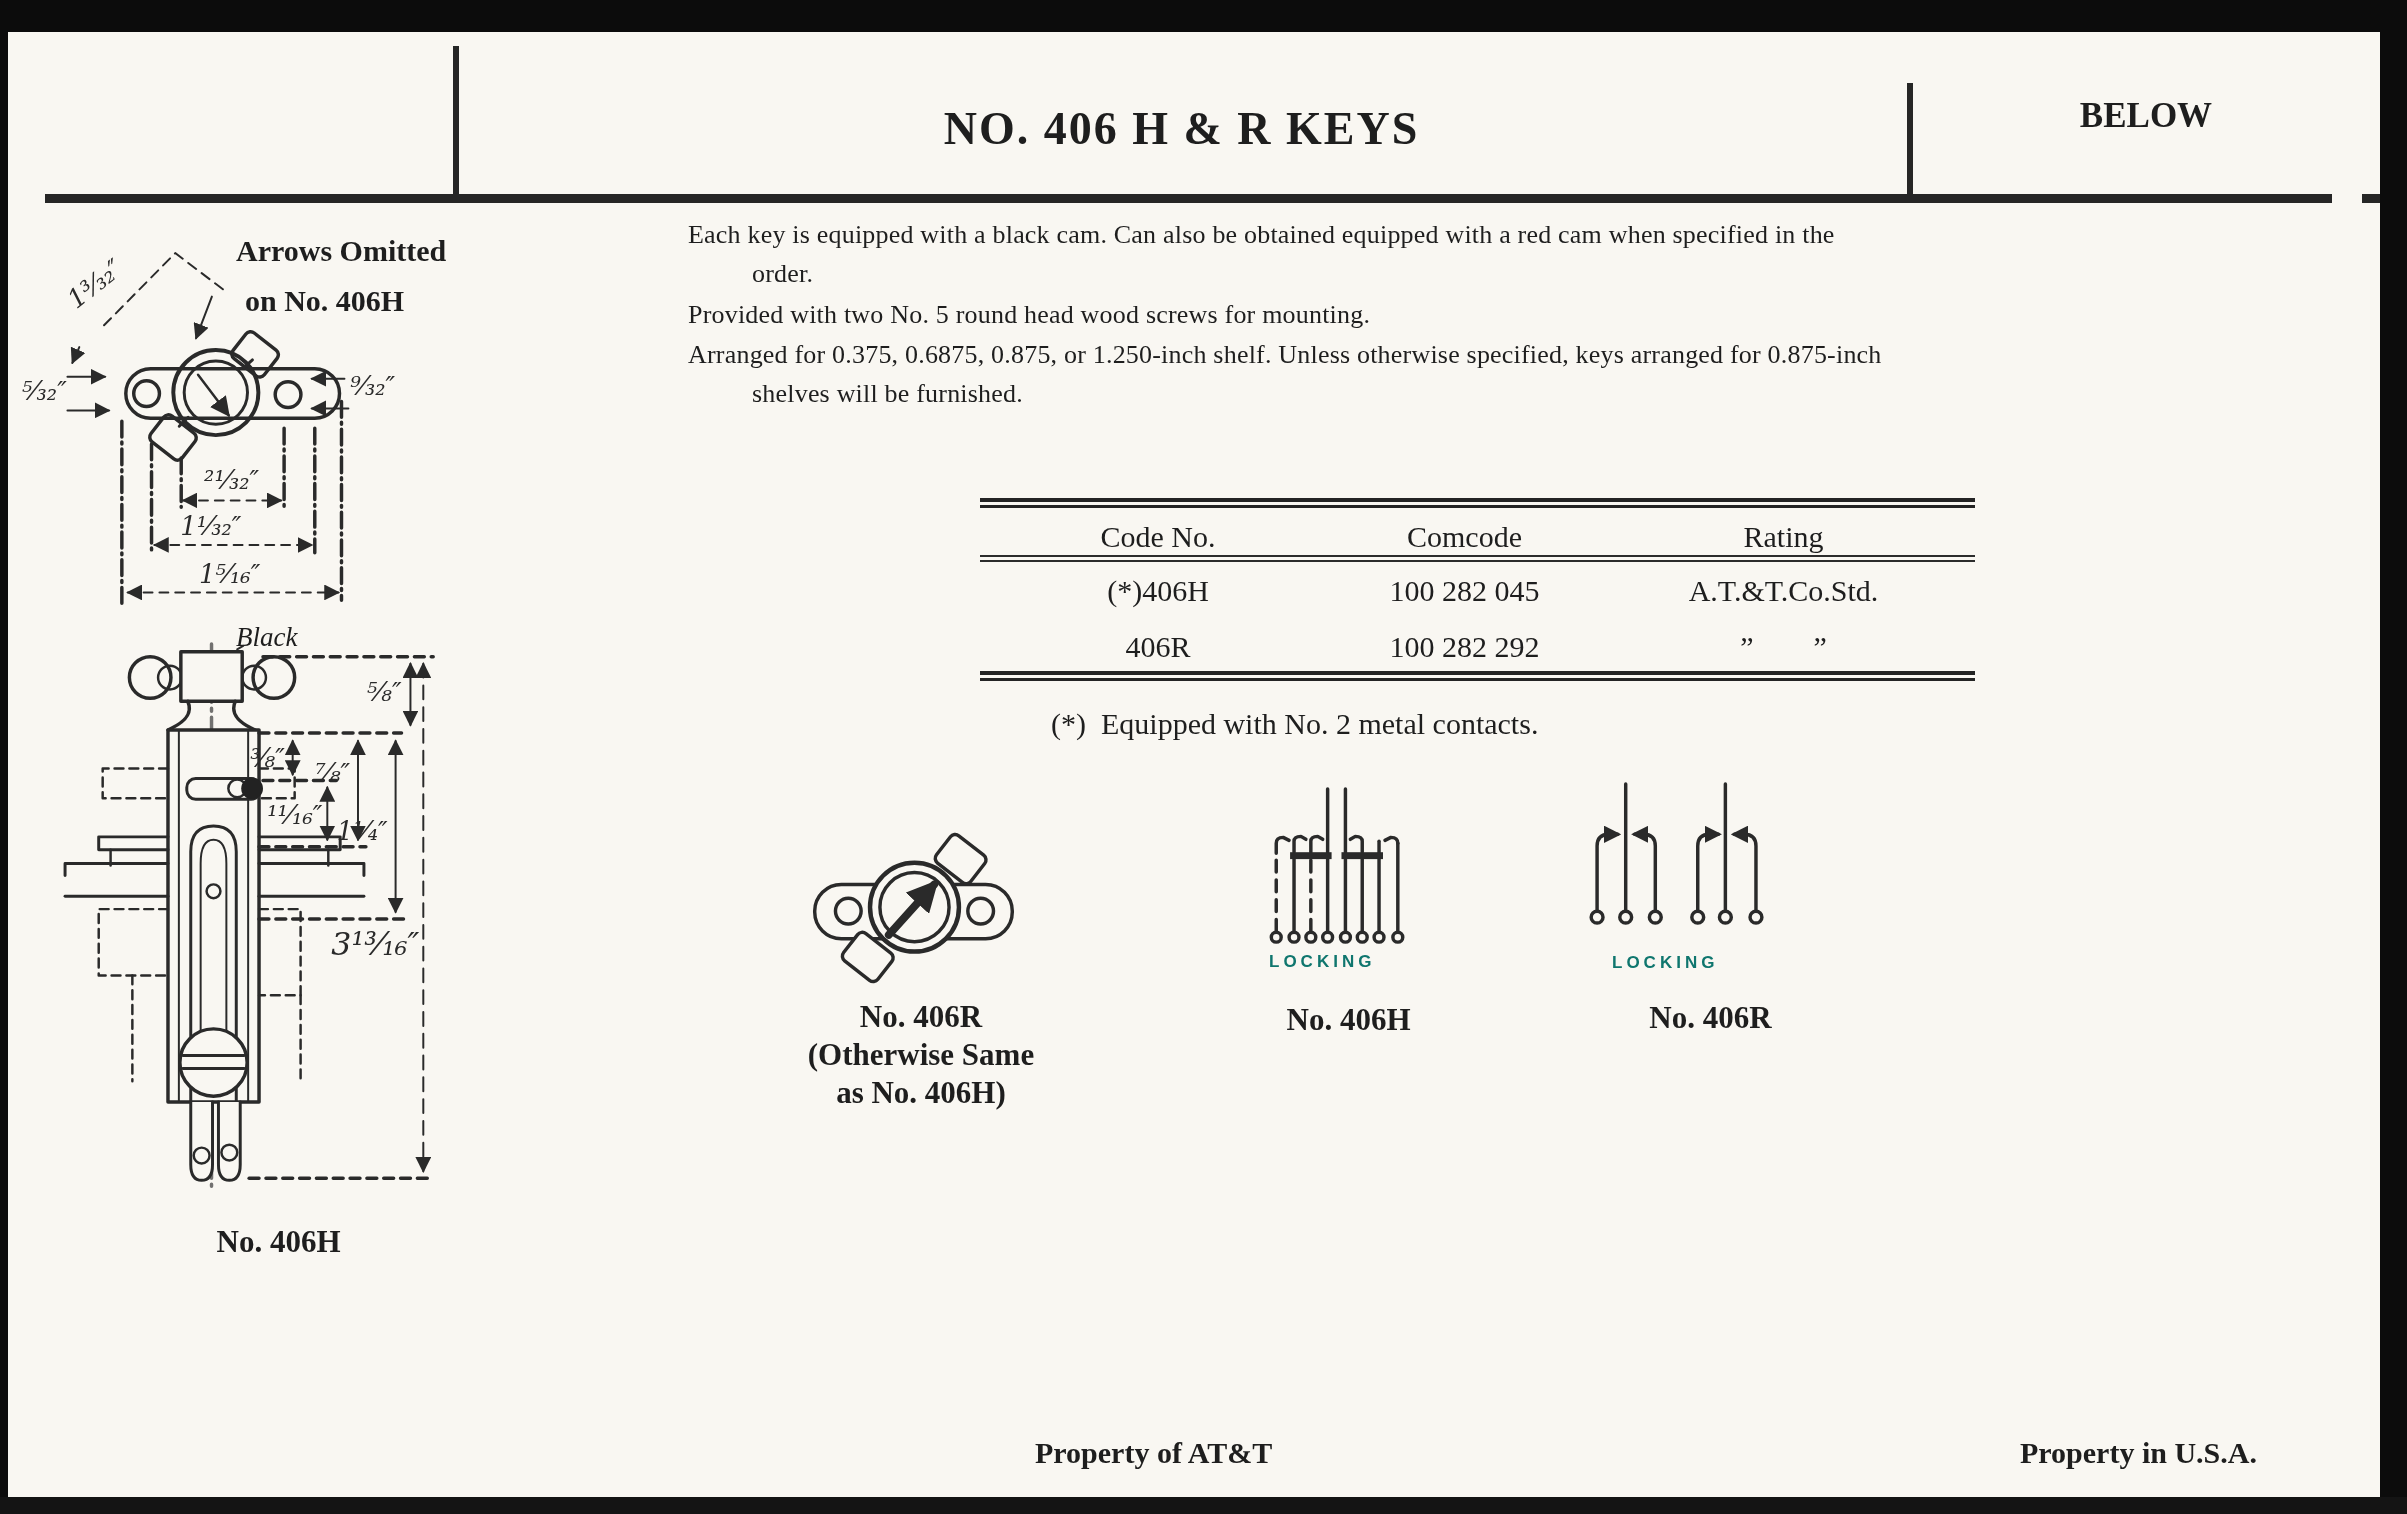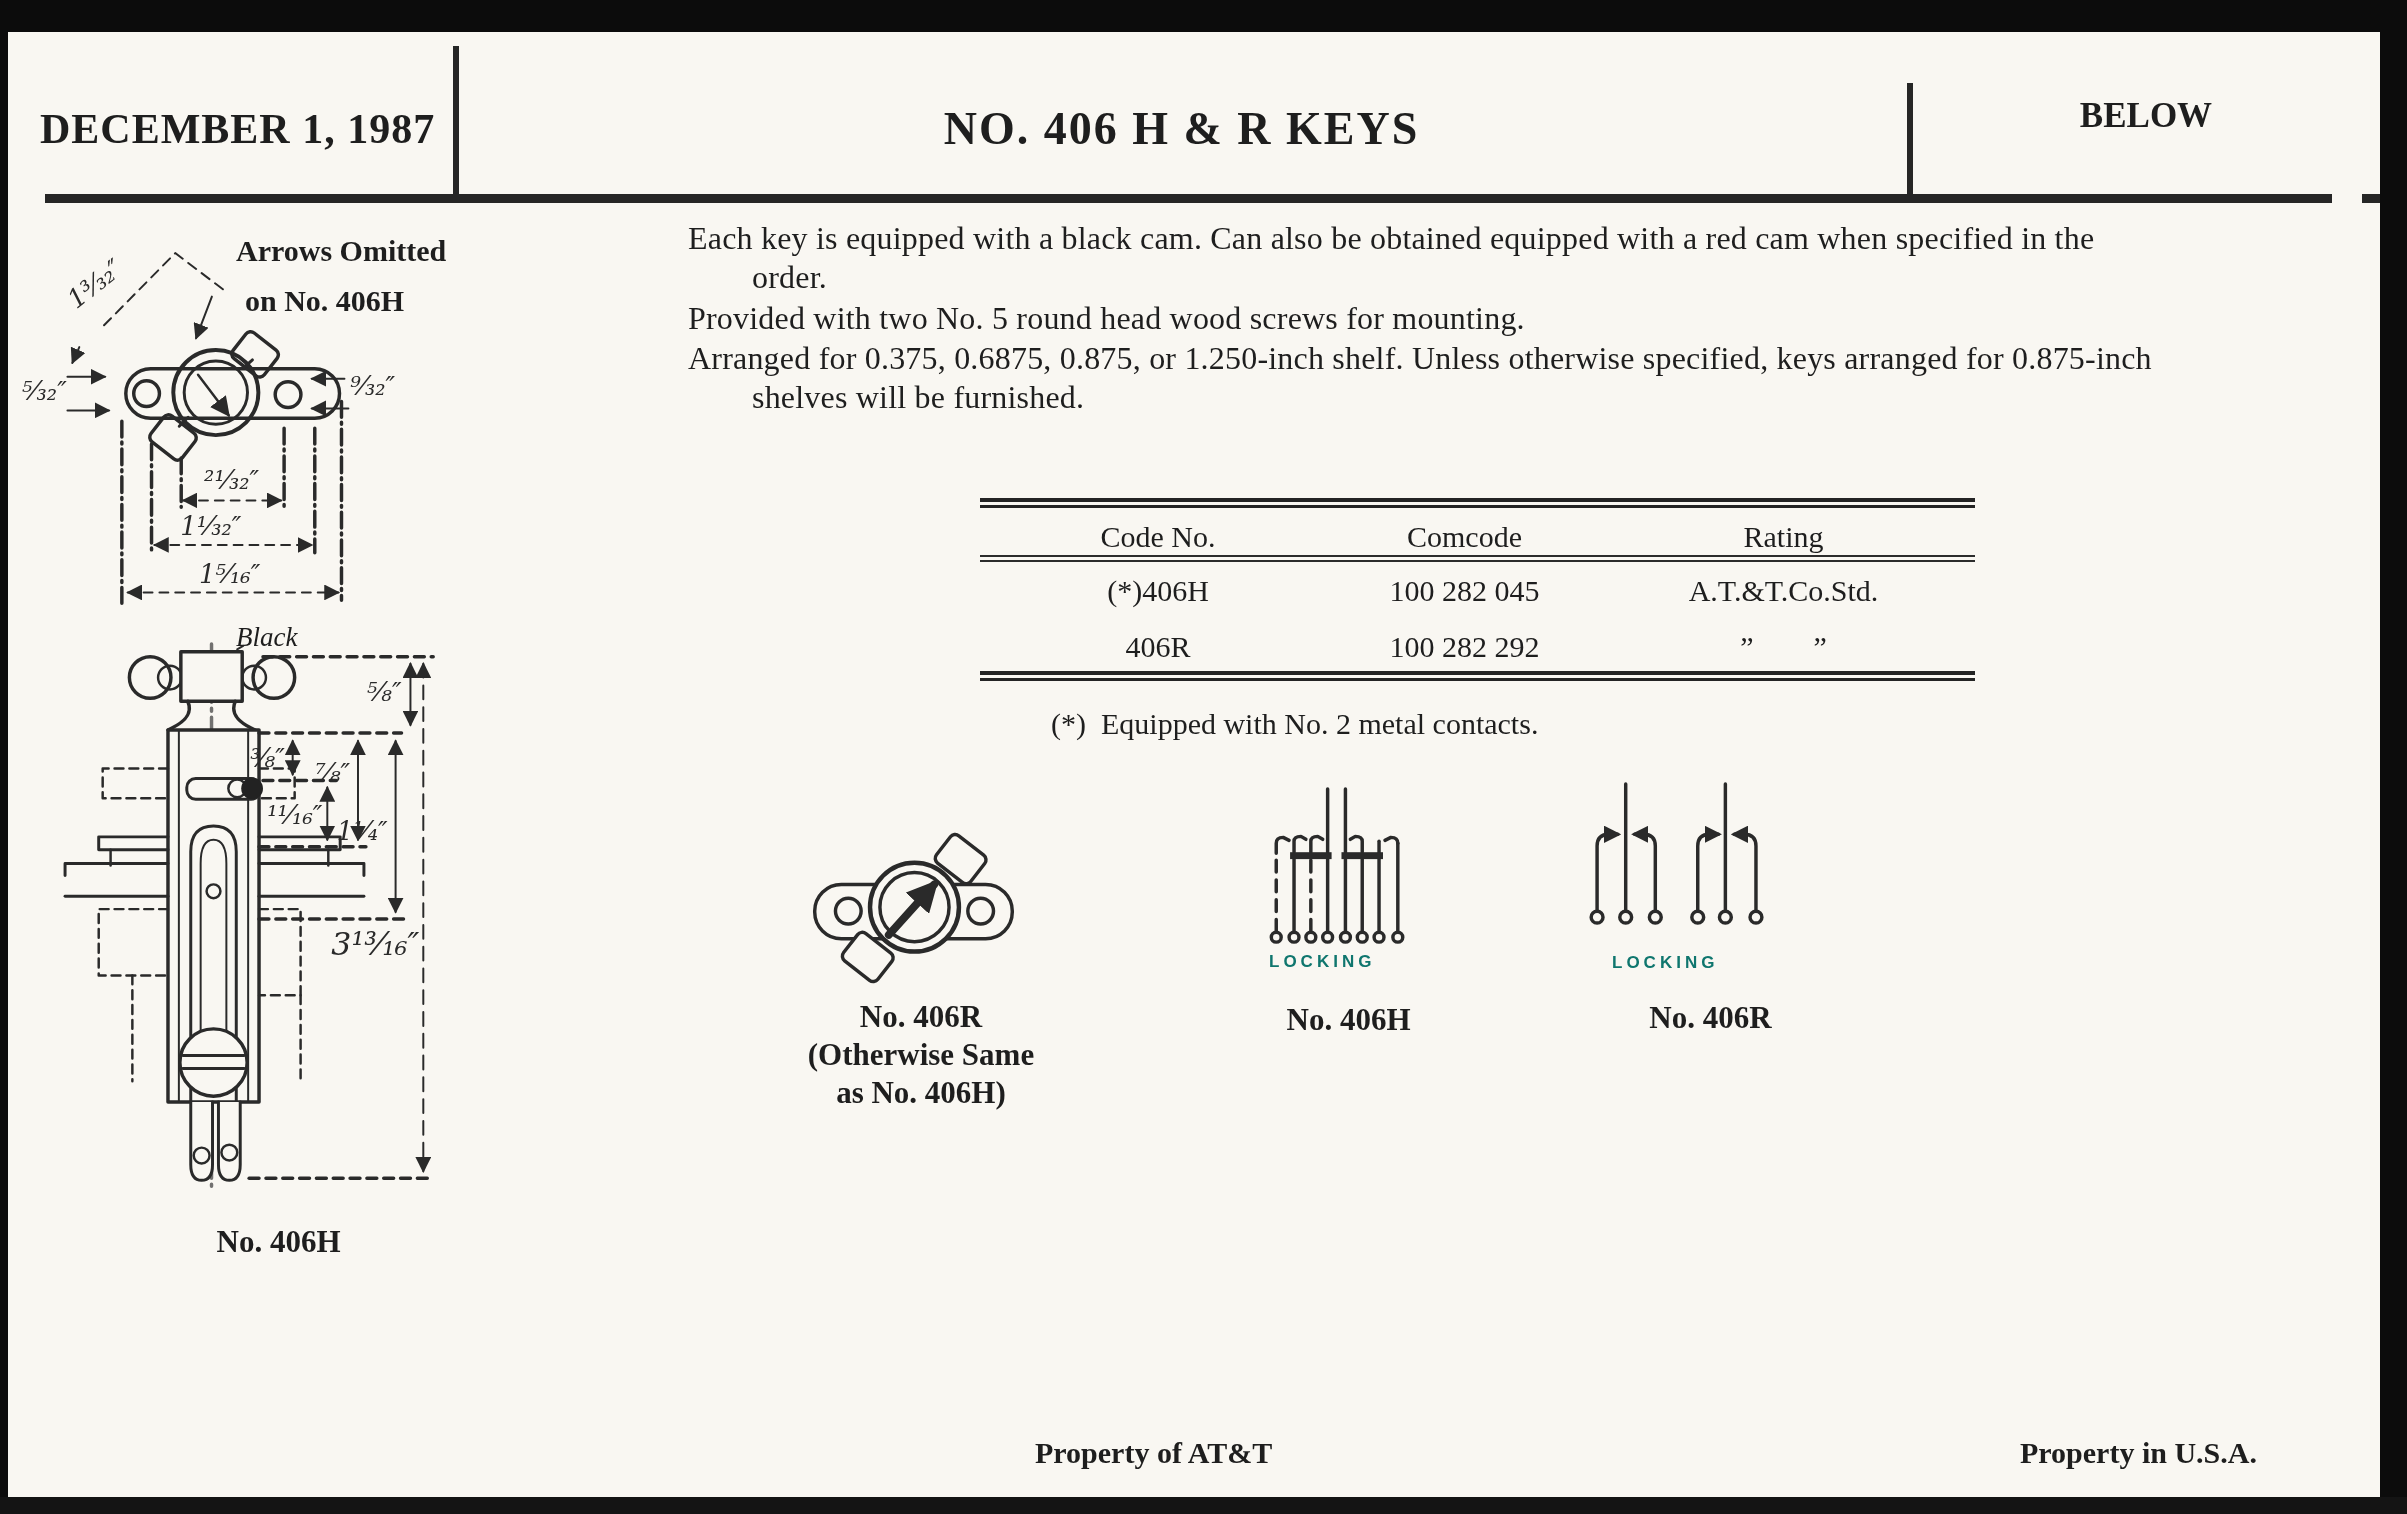--- a/index.html
+++ b/index.html
@@ -3,21 +3,21 @@
 <meta charset="utf-8">
 <style>
   html,body{margin:0;padding:0;background:#000;}
   .page{position:relative;width:2408px;height:1515px;background:#0c0c0c;overflow:hidden;
         font-family:"Liberation Serif", serif;color:#1e1e1e;}
   .paper{position:absolute;left:8px;top:32px;width:2372px;height:1465px;background:#f9f7f2;}
   .rule{position:absolute;background:#262626;}
   .h-date{position:absolute;font-size:42px;font-weight:bold;letter-spacing:1px;white-space:nowrap;}
   .h-title{position:absolute;font-size:46px;font-weight:bold;letter-spacing:2px;text-align:center;white-space:nowrap;}
   .h-ratings{position:absolute;font-size:35px;font-weight:bold;text-align:center;line-height:42px;}
-  .body-line{position:absolute;font-size:32px;white-space:nowrap;letter-spacing:0.2px;}
+  .body-line{position:absolute;font-size:26px;white-space:nowrap;letter-spacing:0.2px;}
   .note{position:absolute;font-size:30px;font-weight:bold;white-space:nowrap;}
   .black-label{position:absolute;font-size:27px;font-style:italic;white-space:nowrap;}
   .caption{position:absolute;font-size:31px;font-weight:bold;text-align:center;white-space:nowrap;}
   .locking{position:absolute;font-family:"Liberation Sans",sans-serif;font-size:17px;letter-spacing:4px;
            color:#0f766e;text-align:left;font-weight:bold;}
   .tbl{position:absolute;left:980px;top:498px;width:995px;}
   .tbl-rule-heavy{position:absolute;left:0;width:995px;height:10px;
                   border-top:4px solid #242424;border-bottom:3px solid #242424;box-sizing:border-box;}
   .tbl-rule-light{position:absolute;left:0;width:995px;height:7px;
                   border-top:2px solid #2c2c2c;border-bottom:2px solid #2c2c2c;box-sizing:border-box;}
@@ -32,21 +32,20 @@
   .thin{stroke-width:2;}
   .dim-t{font-family:"DejaVu Serif",serif;font-style:italic;font-size:26px;fill:#2a2a2a;stroke:none;}
   .dim-lg{font-size:32px;}
 </style>
 </head>
 <body>
 
 <div class="page">
   <div class="paper"></div>
 
-  <div class="h-date" style="left:40px;top:105px;">DECEMBER 1, 1987</div>
   <div class="rule" style="left:453px;top:46px;width:6px;height:150px;"></div>
   <div class="h-title" style="left:457px;top:102px;width:1449px;">NO. 406 H &amp; R KEYS</div>
   <div class="rule" style="left:1907px;top:83px;width:6px;height:113px;"></div>
   <div class="h-ratings" style="left:1913px;top:95px;width:466px;">
     <div>BELOW</div>
   </div>
   <div class="rule" style="left:45px;top:194px;width:2287px;height:9px;"></div>
   <div class="rule" style="left:2362px;top:194px;width:18px;height:9px;"></div>
 
   <div class="body-line" style="left:688px;top:220px;">Each key is equipped with a black cam. Can also be obtained equipped with a red cam when specified in the</div>

